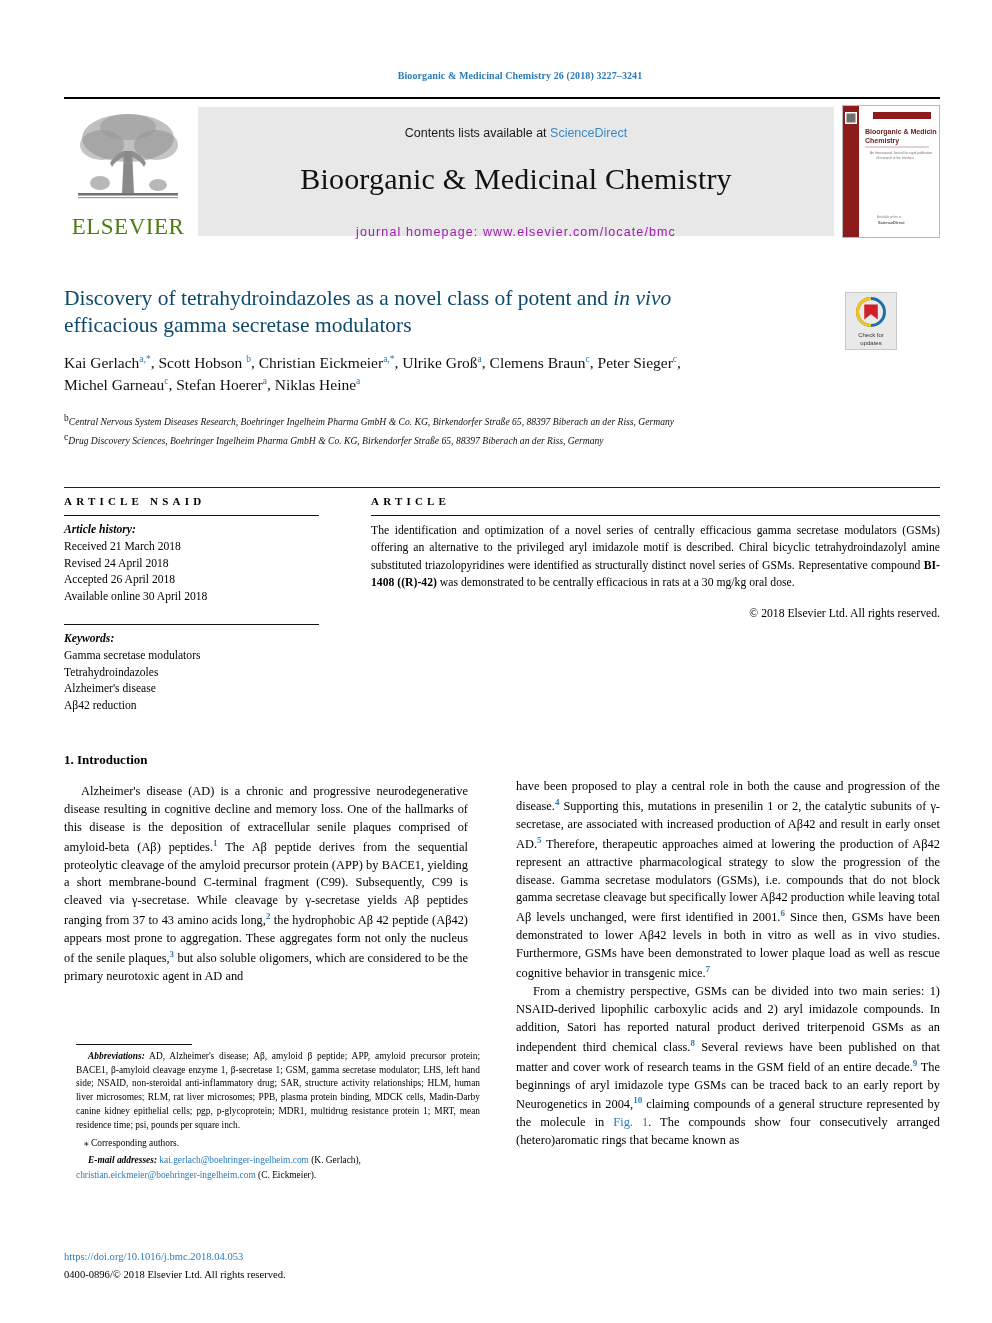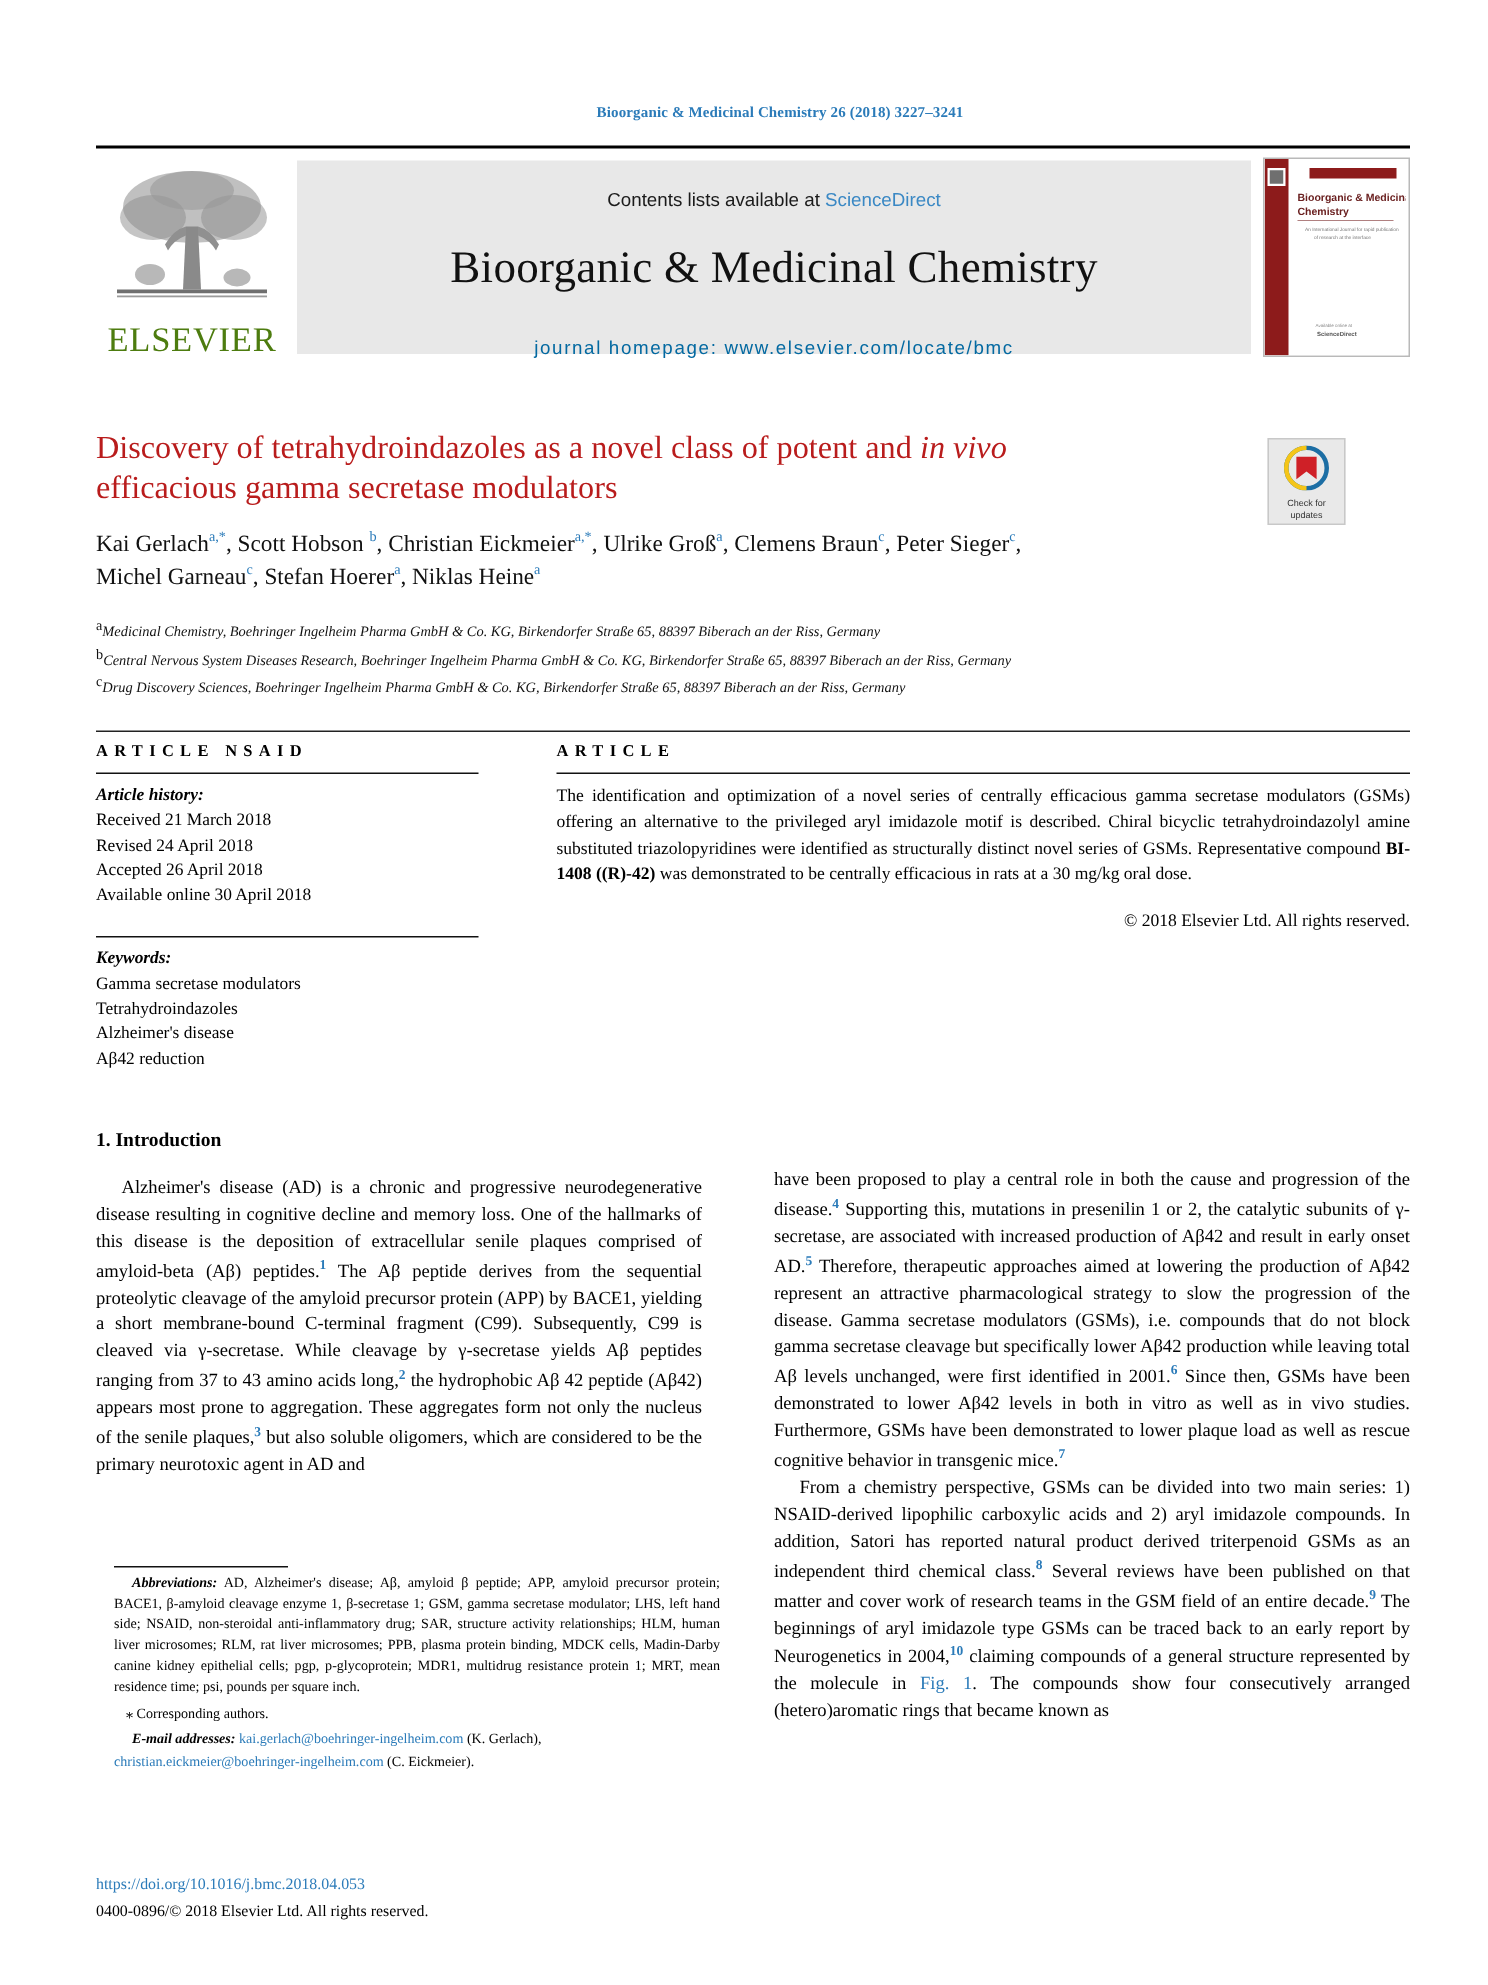--- a/index.html
+++ b/index.html
@@ -82,41 +82,41 @@
     font-size: 30px;
     color: #111;
     margin-top: 22px;
     letter-spacing: .2px;
   }
   .homepage {
     text-align: center;
     font-size: 12.5px;
     margin-top: 29px;
     letter-spacing: 1.1px;
-    color: #0369a1;
+    color: #a21caf;
   }
   .cover-thumb {
     flex: 0 0 96px;
     width: 96px;
     margin: 6px 0 2px 8px;
     border: 1px solid #b9b9b9;
     background: #fff;
     position: relative;
     overflow: hidden;
   }
   
   .title-block {
     position: absolute;
     left: 64px; top: 285px;
     width: 770px;
   }
   .paper-title {
     font-size: 21.5px;
     line-height: 1.26;
-    color: #b91c1c;
+    color: #0c4a6e;
     font-weight: normal;
     margin: 0;
     font-family: "Liberation Serif", serif;
   }
   .paper-title em { font-style: italic; }
   .crossmark {
     position: absolute;
     left: 845px; top: 292px;
     width: 50px; height: 56px;
     background: #e9e9e9;
@@ -338,21 +338,20 @@
       <span>Check for</span><br>
       <span>updates</span>
     </div>
   </div>
 
   <div class="authors">
     <span><span>Kai Gerlach</span><sup>a,*</sup></span><span>, </span><span><span>Scott Hobson</span> <sup>b</sup></span><span>, </span><span><span>Christian Eickmeier</span><sup>a,*</sup></span><span>, </span><span><span>Ulrike Groß</span><sup>a</sup></span><span>, </span><span><span>Clemens Braun</span><sup>c</sup></span><span>, </span><span><span>Peter Sieger</span><sup>c</sup></span><span>, </span><br><span><span>Michel Garneau</span><sup>c</sup></span><span>, </span><span><span>Stefan Hoerer</span><sup>a</sup></span><span>, </span><span><span>Niklas Heine</span><sup>a</sup></span>
   </div>
 
   <div class="affils">
-    <div class="aff"><sup>a</sup><span>Medicinal Chemistry, Boehringer Ingelheim Pharma GmbH &amp; Co. KG, Birkendorfer Straße 65, 88397 Biberach an der Riss, Germany</span></div>
     <div class="aff"><sup>b</sup><span>Central Nervous System Diseases Research, Boehringer Ingelheim Pharma GmbH &amp; Co. KG, Birkendorfer Straße 65, 88397 Biberach an der Riss, Germany</span></div>
     <div class="aff"><sup>c</sup><span>Drug Discovery Sciences, Boehringer Ingelheim Pharma GmbH &amp; Co. KG, Birkendorfer Straße 65, 88397 Biberach an der Riss, Germany</span></div>
   </div>
 
   <div class="rule-top"></div>
 
   <div class="info-col">
     <div class="sec-head">ARTICLE NSAID</div>
     <div class="thin-rule"></div>
     <div class="info-body">

